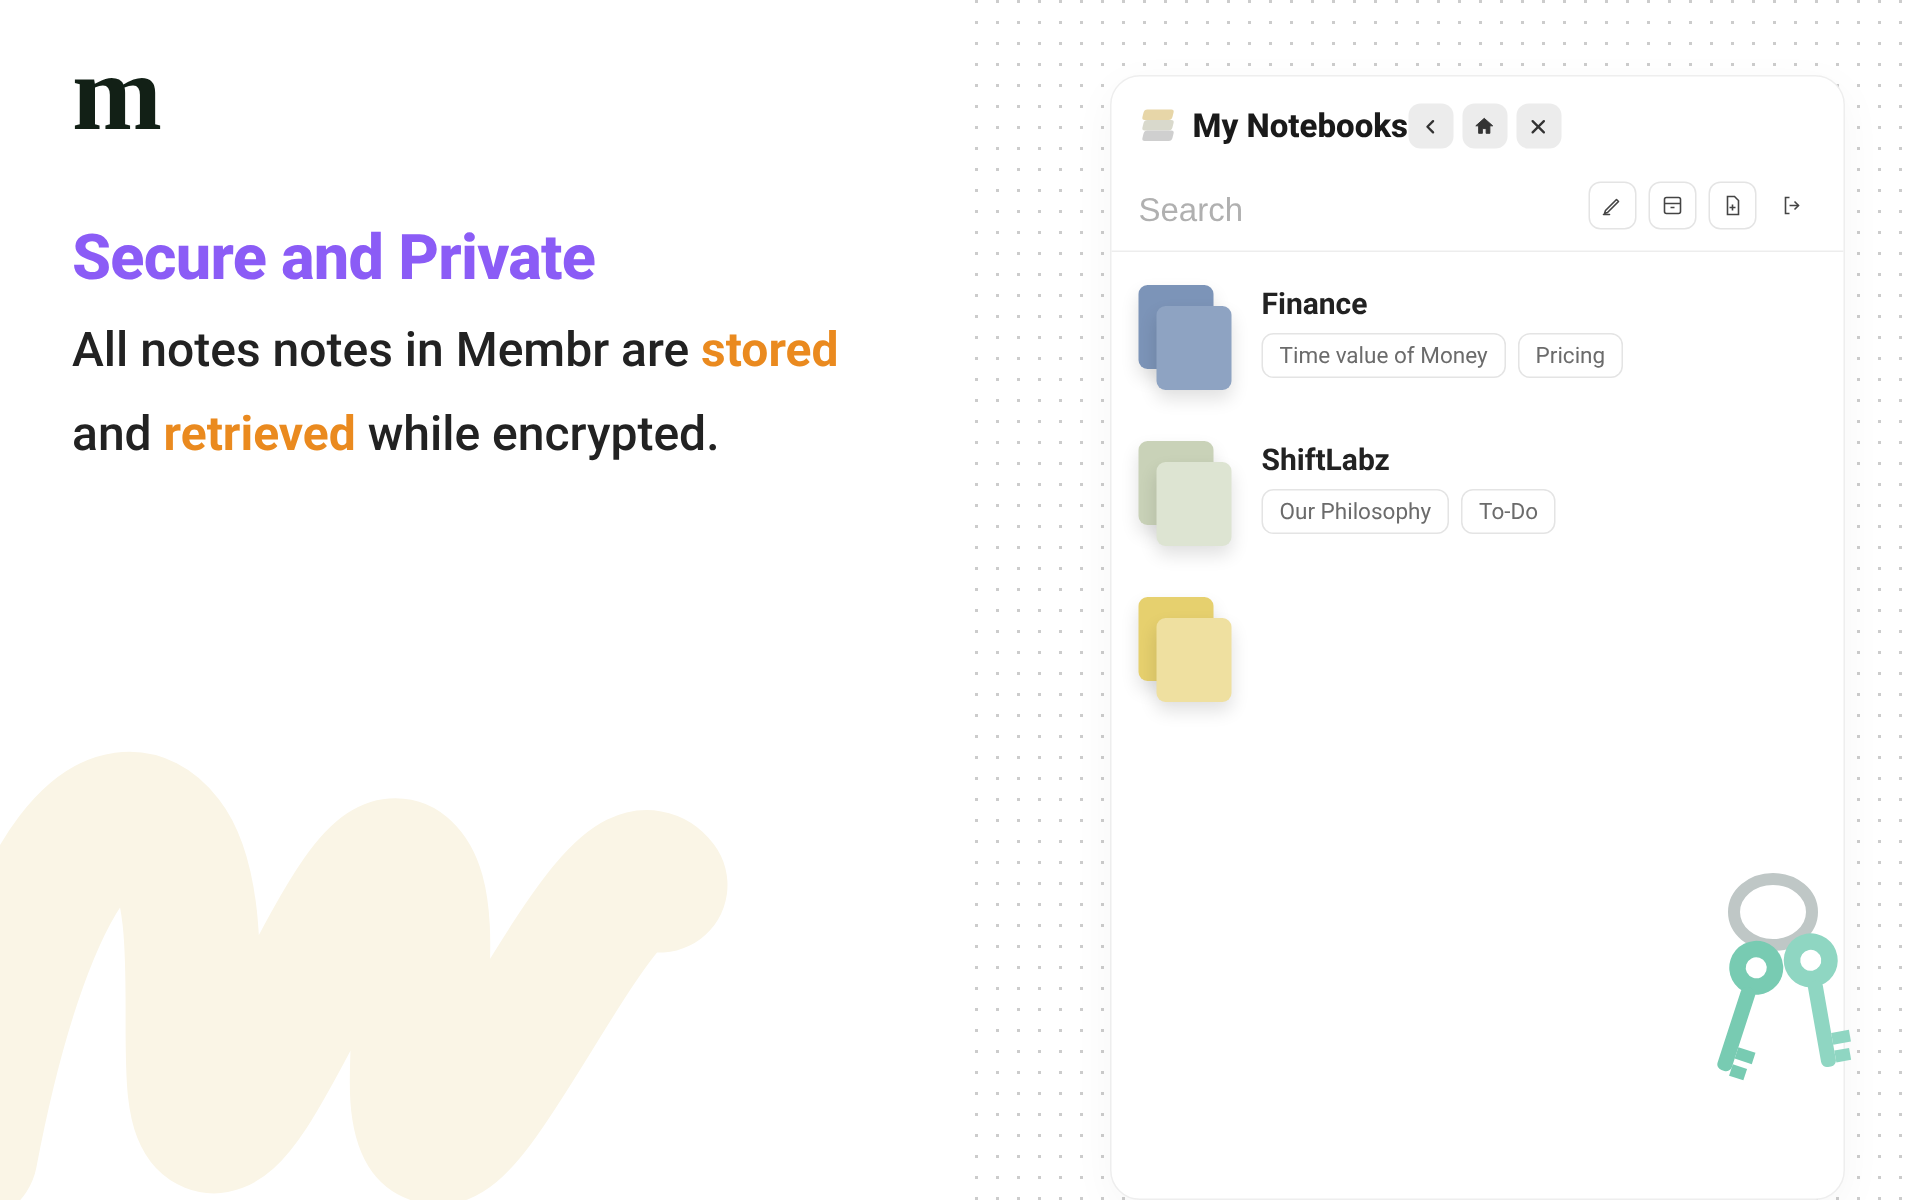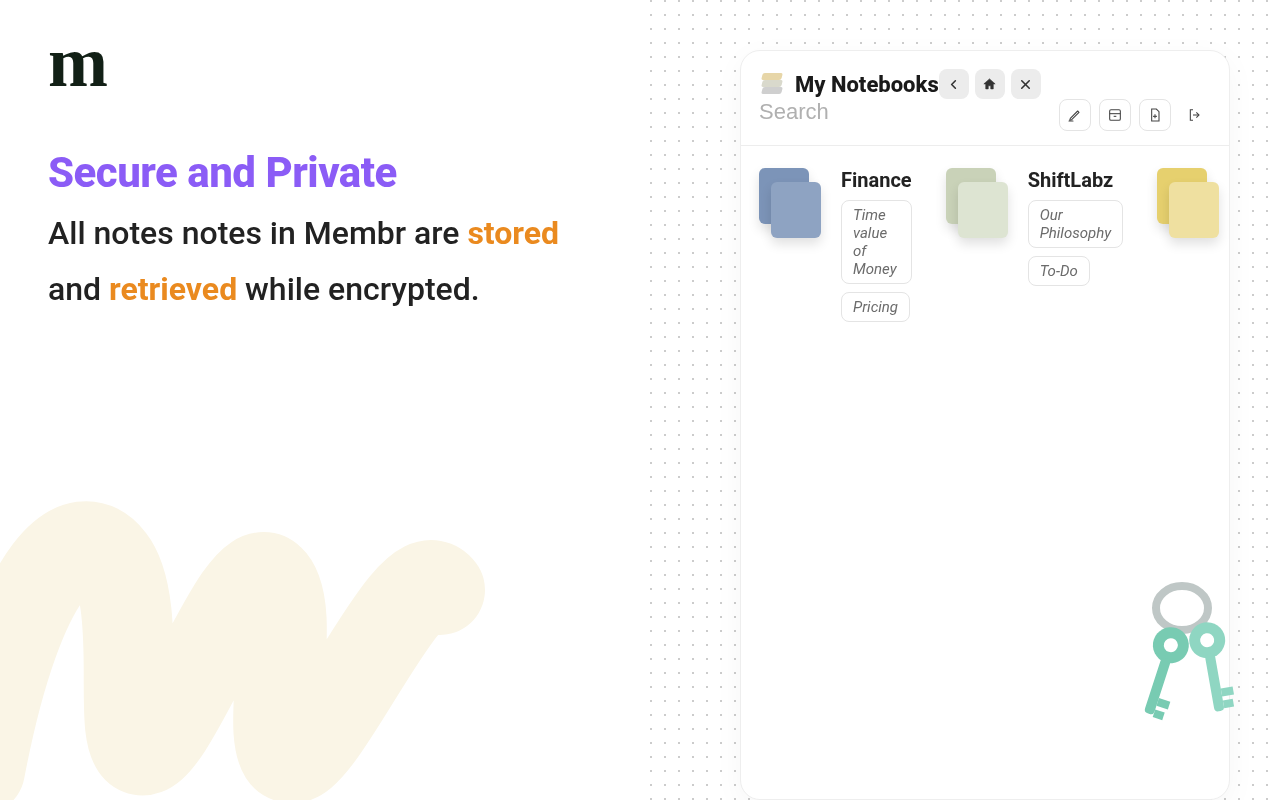--- a/index.html
+++ b/index.html
@@ -31,38 +31,38 @@
   .stack-icon { width: 26px; height: 26px; position: relative; }
   .stack-icon .layer { position: absolute; left: 3px; width: 20px; height: 7px; border-radius: 2px; transform: skewX(-14deg); }
   .stack-icon .l1 { top: 2px; background: #E7D6A8; }
   .stack-icon .l2 { top: 9px; background: #D9D9CC; }
   .stack-icon .l3 { top: 16px; background: #CFCFCF; }
   .panel-title { font-size: 22px; font-weight: 800; color: #1a1a1a; }
   .head-btns { display: flex; gap: 6px; }
   .head-btn { width: 30px; height: 30px; border-radius: 8px; background: #ECECEC; display: flex; align-items: center; justify-content: center; cursor: pointer; }
   .head-btn svg { width: 15px; height: 15px; stroke: #333; }
 
-  .search-row { display: flex; align-items: flex-start; gap: 8px; }
+  .search-row { display: flex; align-items: flex-end; gap: 8px; margin-top: 22px; }
   .search-input { flex: 1; border: none; outline: none; font-size: 22px; color: #333; background: transparent; }
   .search-input::placeholder { color: #B0B0B0; }
   .tool-btn { width: 32px; height: 32px; border-radius: 8px; border: 1px solid #E4E4E4; background: #fff; display: flex; align-items: center; justify-content: center; cursor: pointer; }
   .tool-btn svg { width: 16px; height: 16px; stroke: #444; fill: none; stroke-width: 1.6; }
 
   .divider { height: 1px; background: #EDEDED; margin: 14px -18px 0 -18px; }
 
-  .nb-list { padding-top: 22px; display: flex; flex-direction: row; gap: 34px; }
+  .nb-list { padding-top: 22px; display: flex; flex-direction: column; gap: 34px; }
   .nb-item { display: flex; gap: 20px; align-items: flex-start; }
   .nb-icon { width: 62px; height: 70px; position: relative; flex-shrink: 0; }
   .nb-icon .card { position: absolute; width: 50px; height: 56px; border-radius: 6px; box-shadow: 0 6px 12px rgba(0,0,0,0.12); }
   .nb-icon .back { left: 0; top: 0; }
   .nb-icon .front { left: 12px; top: 14px; }
   .nb-body { flex: 1; }
   .nb-title { font-size: 20px; font-weight: 700; color: #222; margin-bottom: 8px; }
   .tag-row { display: flex; flex-wrap: wrap; gap: 8px; }
-  .tag { font-size: 15px; color: #6B6B6B; border: 1px solid #E4E4E4; border-radius: 8px; padding: 5px 11px; background: #fff; cursor: pointer; font-style: italic; }
+  .tag { font-size: 15px; color: #6B6B6B; border: 1px solid #E4E4E4; border-radius: 8px; padding: 5px 11px; background: #fff; cursor: pointer; }
 
   
   .keys { position: absolute; right: 36px; bottom: 50px; width: 120px; height: 170px; }
   .keys svg { width: 100%; height: 100%; }
 </style>
 </head>
 <body>
 
 <div class="canvas">
 

